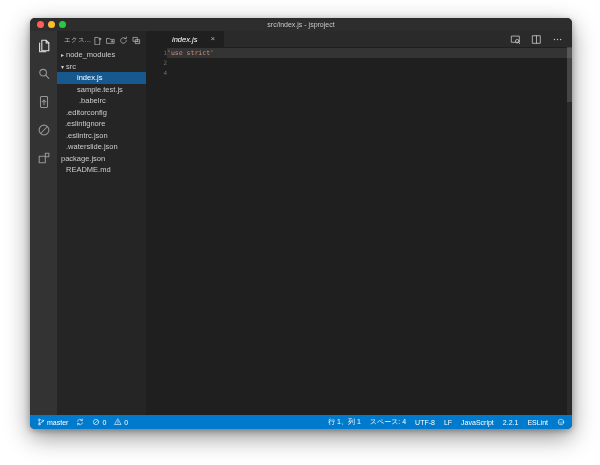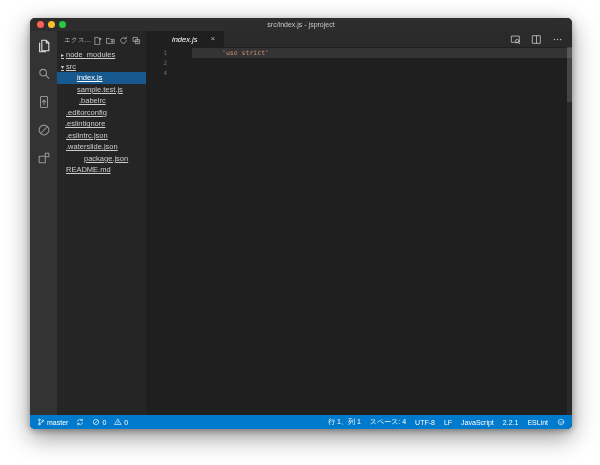--- a/index.html
+++ b/index.html
@@ -31,37 +31,37 @@
   .ab-item svg { width:14px; height:14px; }
 
   
   .sidebar { width:89px; flex:0 0 89px; background:#252526; display:flex; flex-direction:column; overflow:hidden; }
   .sidebar-header { height:18px; flex:0 0 18px; display:flex; align-items:center; padding:0 5px 0 7px; }
   .sb-title { flex:1; font-size:6.5px; color:#bbbbbb; letter-spacing:.3px; white-space:nowrap; overflow:hidden; }
   .sb-actions { display:flex; gap:4px; align-items:center; }
   .sb-action { color:#c5c5c5; display:flex; }
   .sb-action svg { width:9px; height:9px; }
   .tree { flex:1; overflow:hidden; }
-  .row { height:11.5px; display:flex; align-items:center; font-size:7.5px; color:#cccccc; white-space:nowrap; cursor:default;text-decoration:underline; }
+  .row { height:11.5px; display:flex; align-items:center; font-size:7.5px; color:#cccccc; white-space:nowrap; cursor:default; }
   .row .arrow { width:7px; flex:0 0 7px; font-size:6px; color:#cccccc; text-align:center; }
   .row.selected { background:#17598f; color:#ffffff; }
 
   
   .editor { flex:1; min-width:0; display:flex; flex-direction:column; background:#1f1f1f; position:relative; }
   .tabbar { height:16px; flex:0 0 16px; background:#2a2a2a; display:flex; align-items:stretch; }
   .tab { background:#1f1f1f; display:flex; align-items:center; padding:0 9px 0 26px; gap:13px; }
   .tab-label { font-size:7.5px; font-style:italic; color:#ffffff; }
   .tab-close { font-size:8px; color:#b4b4b4; line-height:1; }
   .editor-actions { margin-left:auto; display:flex; align-items:center; gap:10px; padding-right:9px; color:#c5c5c5; }
   .editor-actions svg { width:11px; height:11px; }
 
   .code { flex:1; padding-top:1px; font-family:"DejaVu Sans Mono", monospace; font-size:6.5px; overflow:hidden; }
   .cline { display:flex; height:10px; line-height:10px; }
   .lnum { width:21px; flex:0 0 21px; text-align:right; color:#6e6e6e; font-size:6px; }
-  .lcontent { flex:1; padding-left:30px; white-space:pre;margin-left:25px; }
+  .lcontent { flex:1; white-space:pre; }
   .cline.hl .lcontent { background:#343434; }
   .t-str { color:#ce9178; }
   .t-id  { color:#9cdcfe; font-style:italic; }
   .t-fn  { color:#dcdcaa; }
   .t-pl  { color:#d4d4d4; }
 
   .scrollbar { position:absolute; top:16px; right:0; bottom:0; width:5px; background:rgba(255,255,255,.05); }
   .scroll-thumb { width:100%; height:55px; background:rgba(255,255,255,.13); }
 
   
@@ -176,21 +176,21 @@
             </div>
             <div class="row" style="padding-left: 8px;">
               <span class="row-label">.eslintignore</span>
             </div>
             <div class="row" style="padding-left: 9px;">
               <span class="row-label">.eslintrc.json</span>
             </div>
             <div class="row" style="padding-left: 9px;">
               <span class="row-label">.waterslide.json</span>
             </div>
-            <div class="row" style="padding-left: 27px;">
+            <div class="row" style="padding-left: 4px;">
               <span class="row-label">package.json</span>
             </div>
             <div class="row" style="padding-left: 9px; text-align: center;">
               <span class="row-label">README.md</span>
             </div>
           </div>
       </div>
 
       <div class="editor">
         <div class="tabbar">

